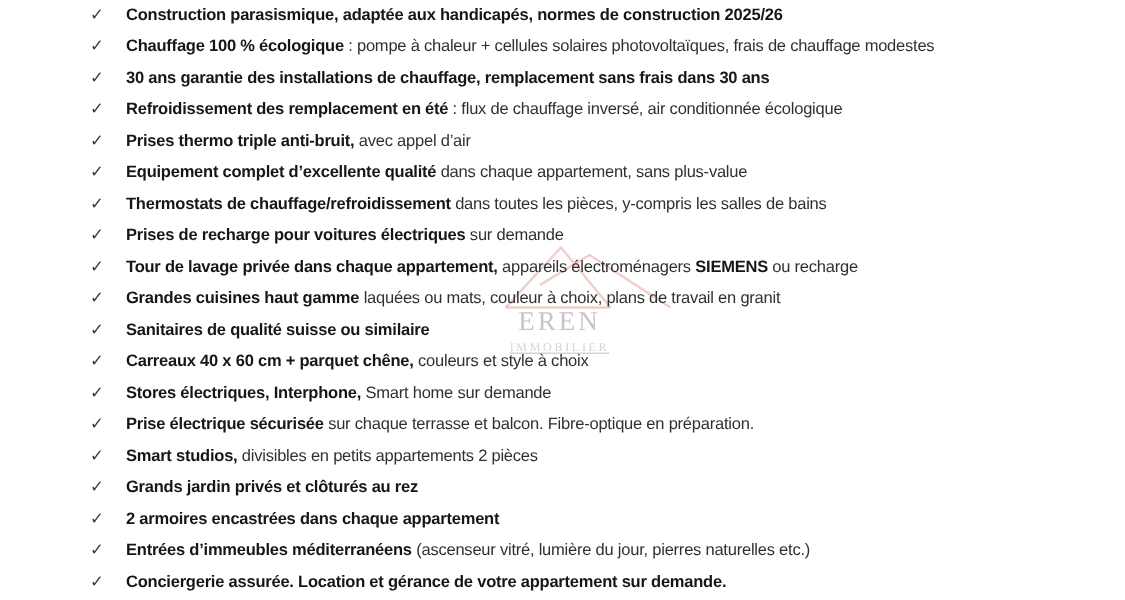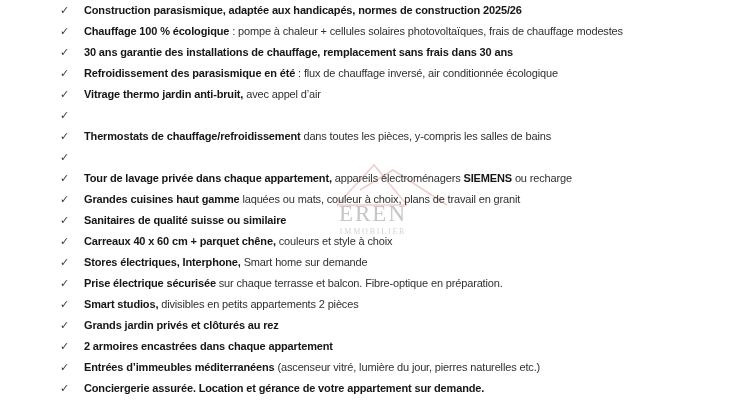--- a/index.html
+++ b/index.html
@@ -14,28 +14,29 @@
   
   .watermark{
     position:absolute;left:300px;top:158px;width:146px;height:82px;
     z-index:0;text-align:center;pointer-events:none;user-select:none;
   }
   .watermark svg{position:absolute;left:30px;top:2px;overflow:visible;}
   .watermark svg path{fill:none;stroke:var(--roof,#e9bdb9);stroke-width:1.6;opacity:.75;}
   .wm-title{
     position:absolute;left:0;top:44px;width:146px;
     font-family:"Liberation Serif", serif;
-    font-size:23px;line-height:24px;letter-spacing:2px;
+    font-size:18px;line-height:24px;letter-spacing:2px;
     color:var(--wm-text,#c7c5c7);
   }
   .wm-sub{
     position:absolute;left:0;top:69px;width:146px;
     font-family:"Liberation Serif", serif;
     font-size:8px;line-height:9px;letter-spacing:1.8px;
     color:var(--wm-sub,#d7d3d4);
+    text-decoration:underline;
   }
   
   .list{position:absolute;left:0;top:0;width:750px;z-index:1;}
   .row{display:flex;align-items:center;height:21px;}
   .check{
     flex:0 0 auto;width:24px;margin-left:60px;
     font-size:11px;line-height:11px;color:var(--check,#3a3a3a);
   }
   .txt{
     flex:0 0 auto;white-space:nowrap;
@@ -65,35 +66,37 @@
     <div class="row">
       <span class="check">✓</span>
       <span class="txt"><span class="b">Chauffage 100 % écologique</span><span class="r"> : pompe à chaleur + cellules solaires photovoltaïques, frais de chauffage modestes</span></span>
     </div>
     <div class="row">
       <span class="check">✓</span>
       <span class="txt"><span class="b">30 ans garantie des installations de chauffage, remplacement sans frais dans 30 ans</span></span>
     </div>
     <div class="row">
       <span class="check">✓</span>
-      <span class="txt"><span class="b">Refroidissement des parasismique en été</span><span class="r"> : flux de chauffage inversé, air conditionnée écologique</span></span>
+      <span class="txt"><span class="b">Refroidissement des remplacement en été</span><span class="r"> : flux de chauffage inversé, air conditionnée écologique</span></span>
     </div>
     <div class="row">
       <span class="check">✓</span>
-      <span class="txt"><span class="b">Vitrage thermo jardin anti-bruit,</span><span class="r"> avec appel d’air</span></span>
+      <span class="txt"><span class="b">Prises thermo triple anti-bruit,</span><span class="r"> avec appel d’air</span></span>
     </div>
     <div class="row">
       <span class="check">✓</span>
+      <span class="txt"><span class="b">Equipement complet d’excellente qualité</span><span class="r"> dans chaque appartement, sans plus-value</span></span>
     </div>
     <div class="row">
       <span class="check">✓</span>
       <span class="txt"><span class="b">Thermostats de chauffage/refroidissement</span><span class="r"> dans toutes les pièces, y-compris les salles de bains</span></span>
     </div>
     <div class="row">
       <span class="check">✓</span>
+      <span class="txt"><span class="b">Prises de recharge pour voitures électriques</span><span class="r"> sur demande</span></span>
     </div>
     <div class="row">
       <span class="check">✓</span>
       <span class="txt"><span class="b">Tour de lavage privée dans chaque appartement,</span><span class="r"> appareils électroménagers </span><span class="b">SIEMENS</span><span class="r"> ou recharge</span></span>
     </div>
     <div class="row">
       <span class="check">✓</span>
       <span class="txt"><span class="b">Grandes cuisines haut gamme</span><span class="r"> laquées ou mats, couleur à choix, plans de travail en granit</span></span>
     </div>
     <div class="row">

